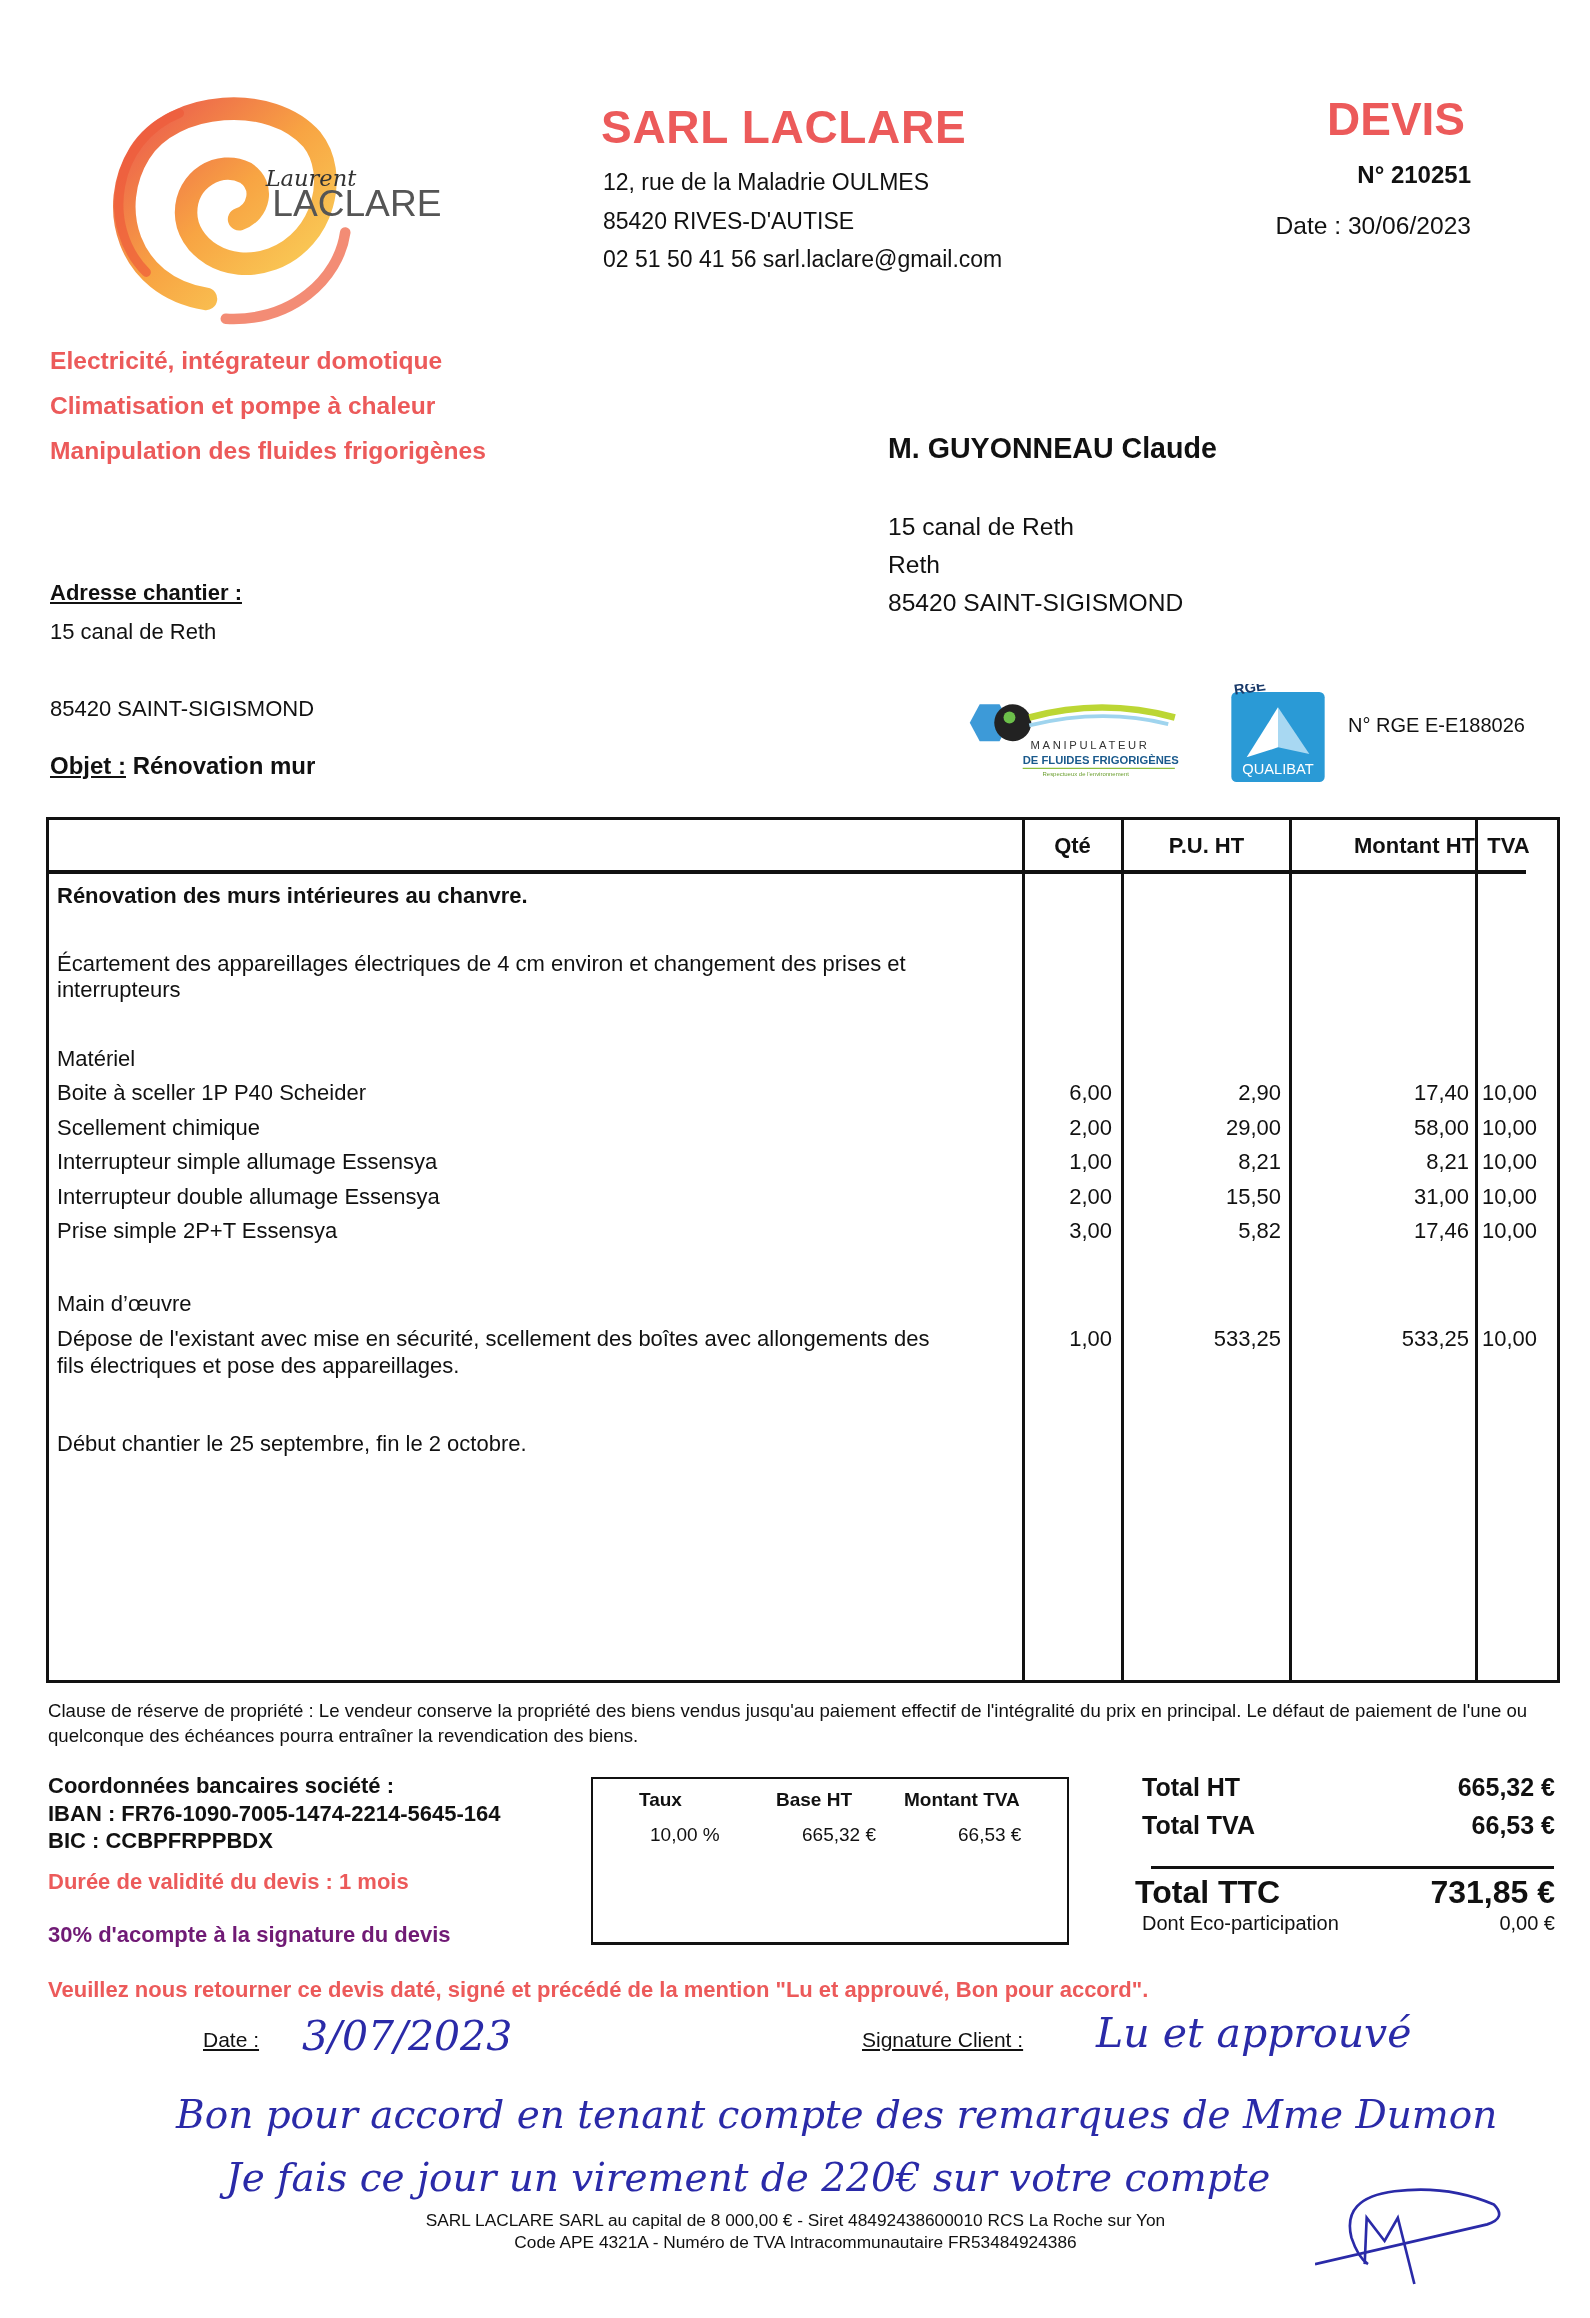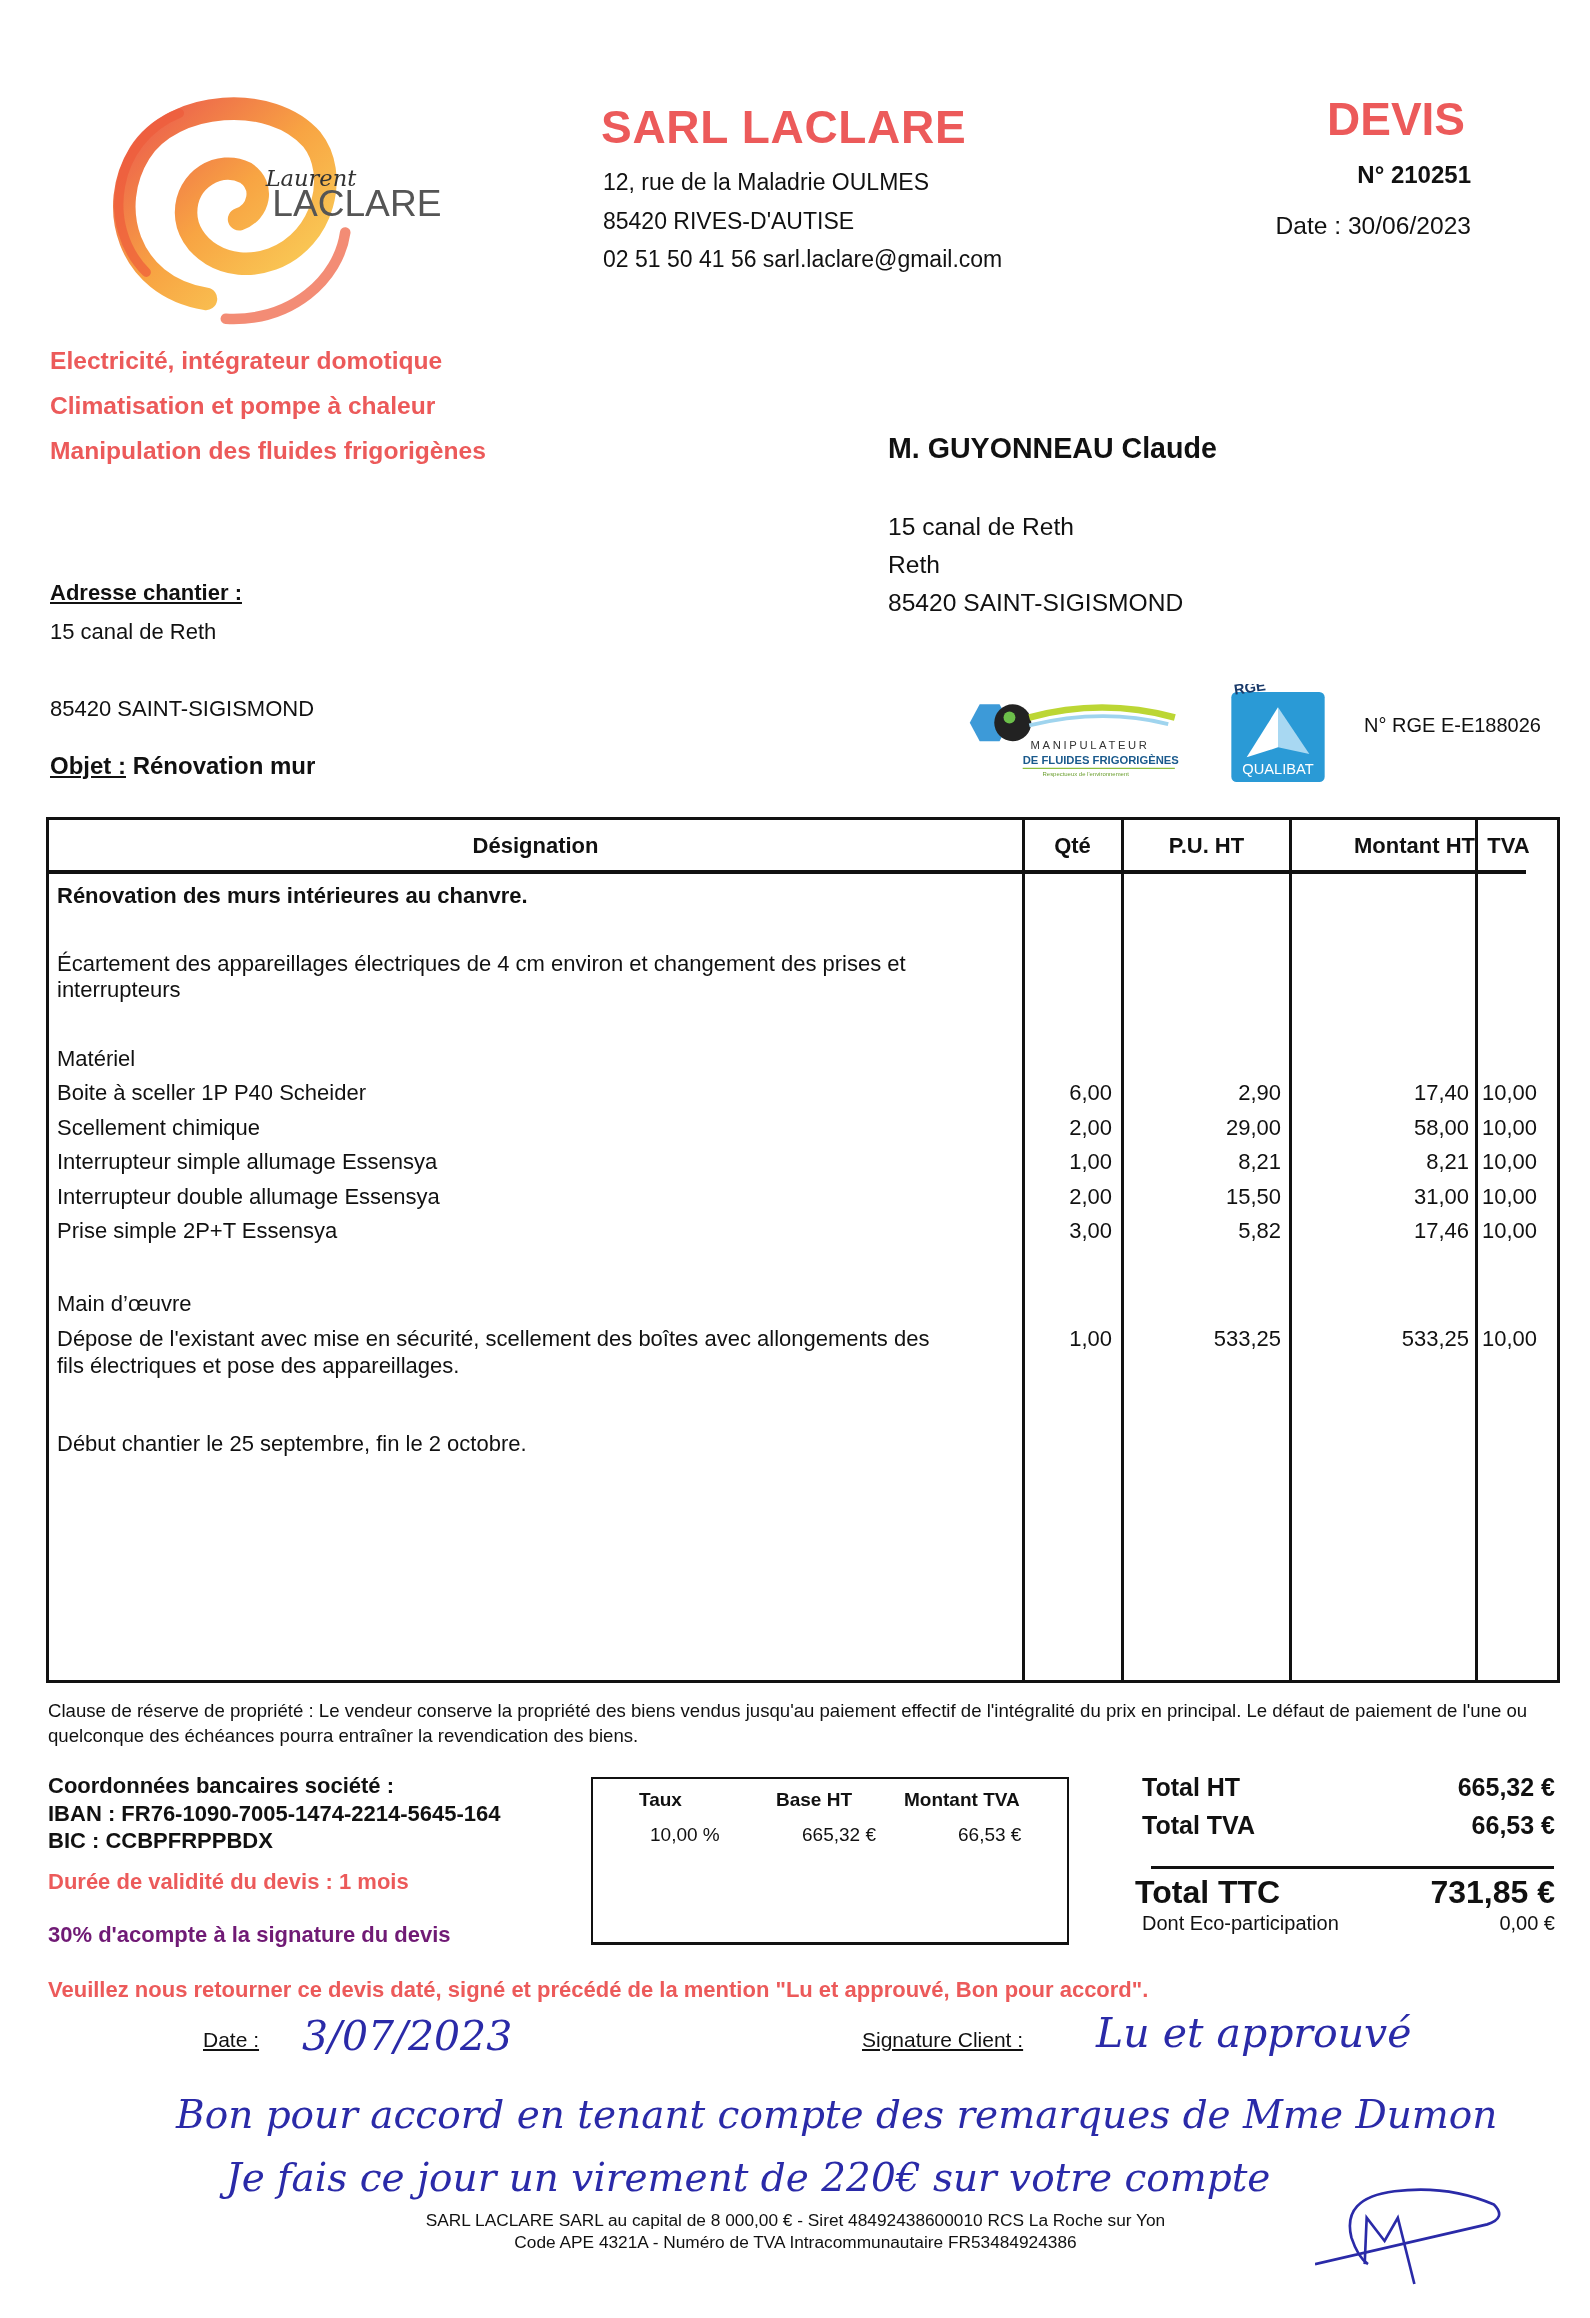--- a/index.html
+++ b/index.html
@@ -24,21 +24,21 @@
   .client-line { left:888px; font-size:24.6px; }
 
   .site-label { left:50px; top:580px; font-size:22px; font-weight:bold; text-decoration:underline; }
   .site-line { left:50px; font-size:22px; }
   .objet { left:50px; top:752px; font-size:24px; font-weight:bold; }
   .objet u { text-decoration:underline; }
 
   
   #fluides-logo { position:absolute; left:956px; top:691px; width:226px; height:86px; }
   #rge-logo { position:absolute; left:1228px; top:684px; width:100px; height:100px; }
-  .rge-num { left:1348px; top:714px; font-size:20px;margin-left:16px; }
+  .rge-num { left:1348px; top:714px; font-size:20px; }
 
   
   #quote-table { position:absolute; left:46px; top:817px; width:1514px; height:866px;
                  border:3.3px solid #111; box-sizing:border-box; }
   .vline { position:absolute; top:0; bottom:0; width:2.7px; background:#111; }
   .hline { position:absolute; left:0; height:4px; background:#111; }
   .th { position:absolute; top:13.3px; font-size:22px; font-weight:bold; text-align:center; }
   .cell { position:absolute; font-size:22px; }
   .num { text-align:right; }
 
@@ -140,21 +140,20 @@
 </div>
 <div class="abs rge-num">N° RGE E-E188026</div>
 
 <div id="quote-table">
   <div class="hline" style="top:50px; width:1477px;"></div>
   <div class="vline" style="left:973px"></div>
   <div class="vline" style="left:1072px"></div>
   <div class="vline" style="left:1240px"></div>
   <div class="vline" style="left:1426px"></div>
 
-  <div class="th" style="left:0; width:973px">Désignation</div>
   <div class="th" style="left:975px; width:97px">Qté</div>
   <div class="th" style="left:1075px; width:165px">P.U. HT</div>
   <div class="th" style="left:1289px; width:153px">Montant HT</div>
   <div class="th" style="left:1429px; width:53px; text-align:center; padding-left:4px">TVA</div>
 
   <div class="cell b" style="left:8px; top:63px">Rénovation des murs intérieures au chanvre.</div>
   <div class="cell" style="left:8px; top:131px">Écartement des appareillages électriques de 4 cm environ et changement des prises et</div>
   <div class="cell" style="left:8px; top:157px">interrupteurs</div>
   <div class="cell" style="left:8px; top:226px">Matériel</div>
 

